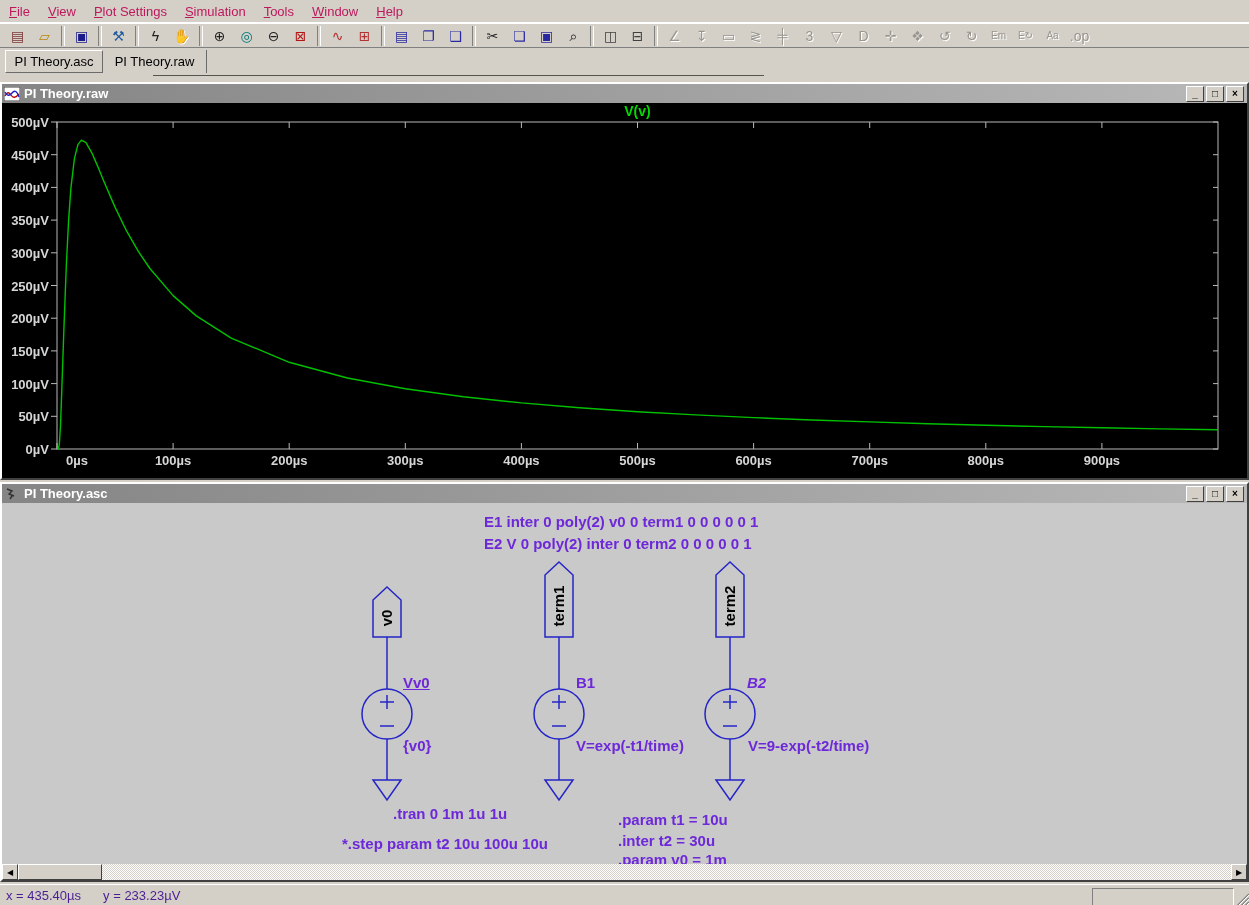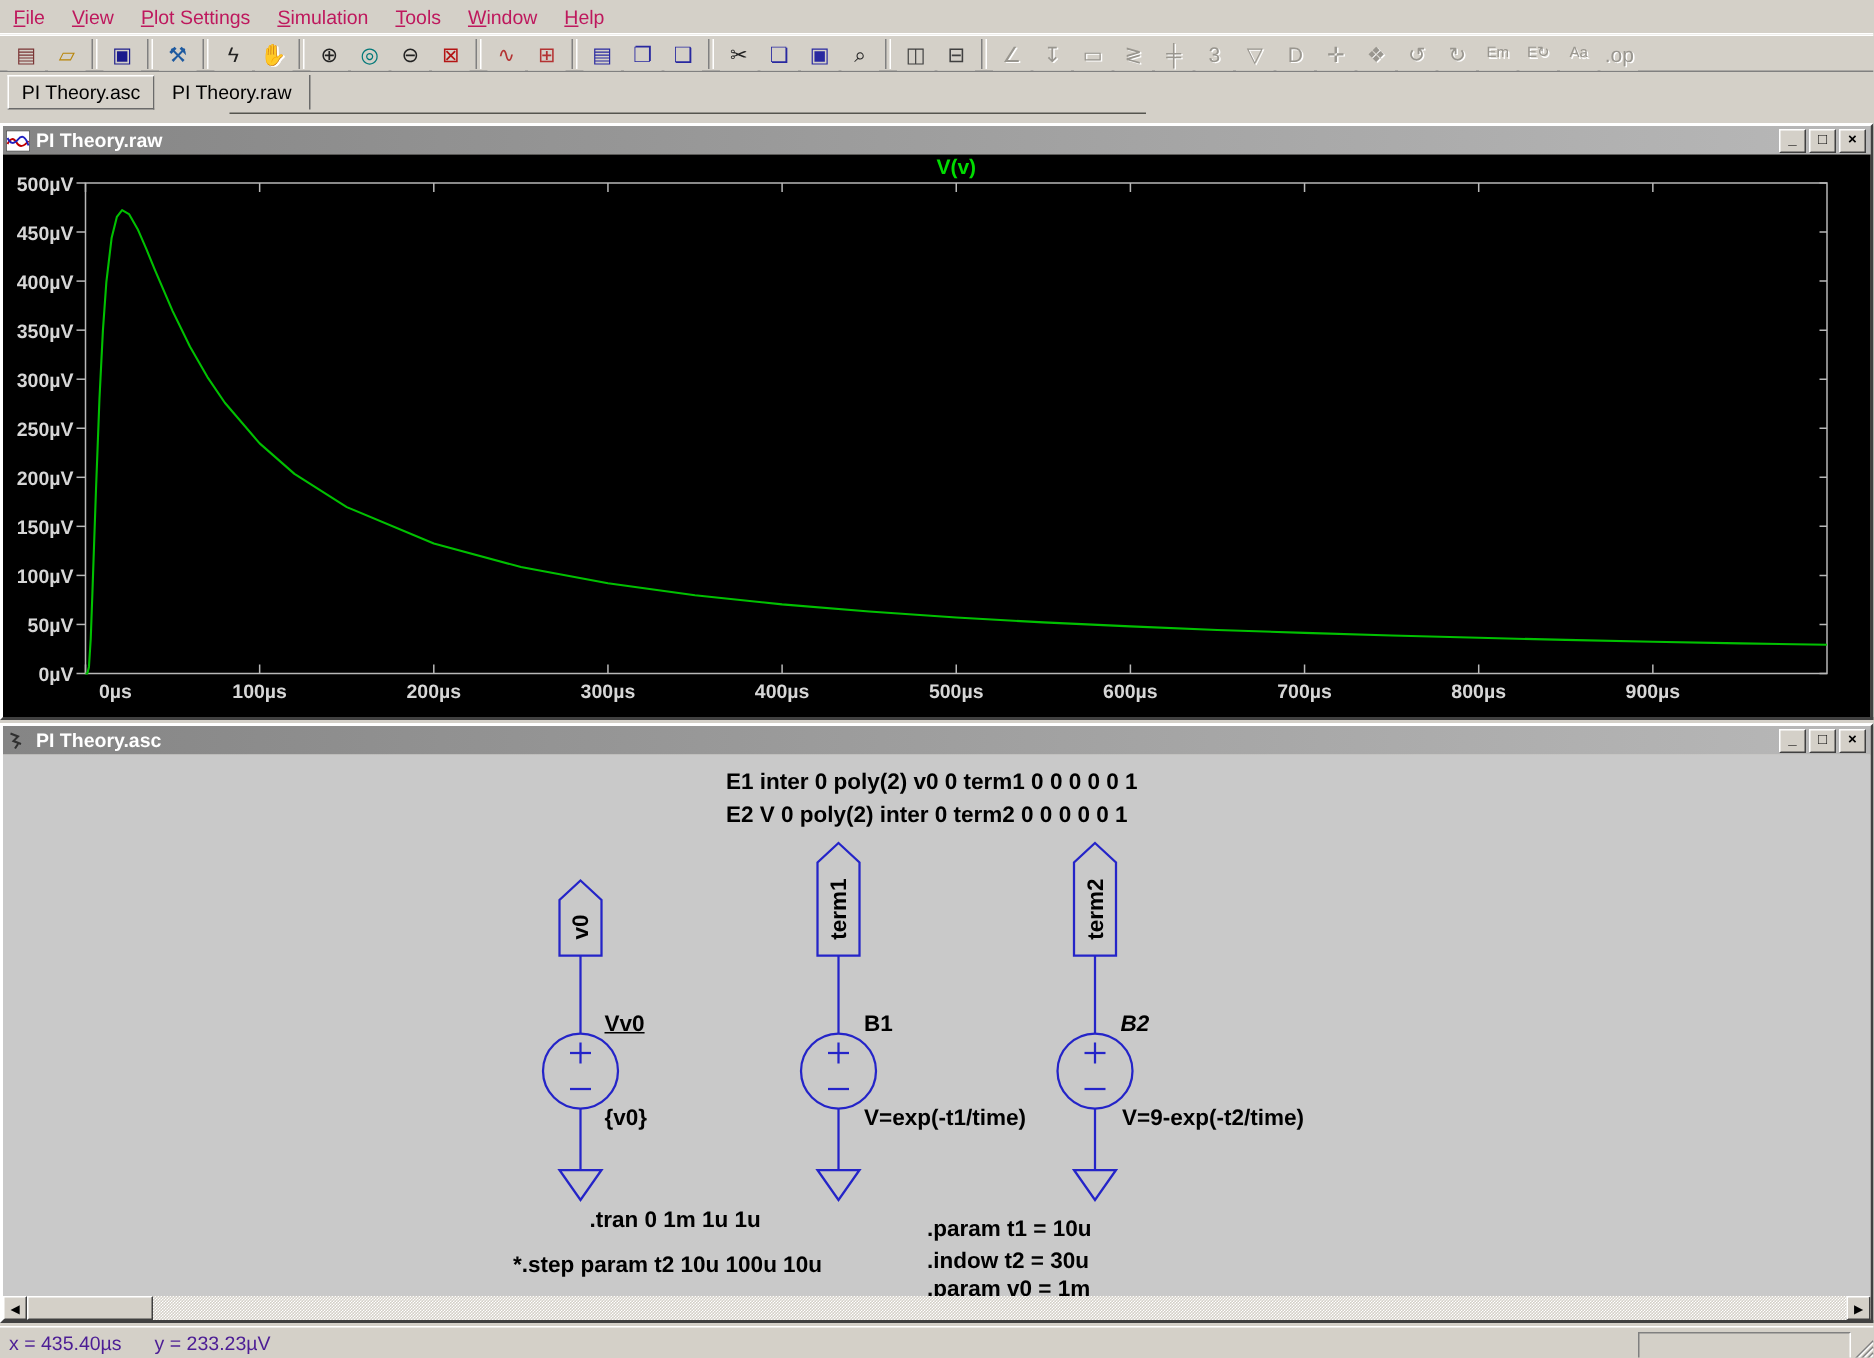--- a/index.html
+++ b/index.html
@@ -49,21 +49,21 @@
   #wave-win{top:82px;height:398px;}
   .plot-area{position:relative;width:1245px;height:375px;background:#000000;overflow:hidden;}
   #plot-svg{position:absolute;left:0;top:0;}
   .legend{position:absolute;left:55px;top:0;width:1161px;text-align:center;
           font-weight:bold;font-size:14px;}
 
   
   #sch-win{top:482px;height:400px;}
   .sch-canvas{position:relative;width:1245px;height:361px;background:#c9c9c9;overflow:hidden;}
   #sch-svg{position:absolute;left:0;top:0;}
-  .sch-text{position:absolute;font-weight:bold;font-size:15px;color:#000000;white-space:nowrap;}
+  .sch-text{position:absolute;font-weight:bold;font-size:15px;color:#6d28d9;white-space:nowrap;}
 
   
   .hscroll{position:relative;width:1245px;height:16px;
            background-image:linear-gradient(45deg,#ffffff 25%,transparent 25%,transparent 75%,#ffffff 75%),
                             linear-gradient(45deg,#ffffff 25%,transparent 25%,transparent 75%,#ffffff 75%);
            background-color:#d4d0c8;background-size:2px 2px;background-position:0 0,1px 1px;}
   .sb-btn{position:absolute;top:0;width:16px;height:16px;background:#d4d0c8;
           border:1px solid;border-color:#ffffff #404040 #404040 #ffffff;
           display:flex;align-items:center;justify-content:center;font-size:8px;color:#000;box-sizing:border-box;}
   .sb-thumb{position:absolute;top:0;height:16px;background:#d4d0c8;
@@ -315,21 +315,21 @@
       <div class="sch-text" style="left:401px;top:171px;text-decoration:underline;">Vv0</div>
       <div class="sch-text" style="left:401px;top:234px;">{v0}</div>
       <div class="sch-text" style="left:574px;top:171px;">B1</div>
       <div class="sch-text" style="left:574px;top:234px;">V=exp(-t1/time)</div>
       <div class="sch-text" style="left:745px;top:171px;font-style:italic;">B2</div>
       <div class="sch-text" style="left:746px;top:234px;">V=9-exp(-t2/time)</div>
 
       <div class="sch-text" style="left:391px;top:302px;">.tran 0 1m 1u 1u</div>
       <div class="sch-text" style="left:340px;top:332px;">*.step param t2 10u 100u 10u</div>
       <div class="sch-text" style="left:616px;top:308px;">.param t1 = 10u</div>
-      <div class="sch-text" style="left:616px;top:329px;">.indow t2 = 30u</div>
+      <div class="sch-text" style="left:616px;top:329px;">.inter t2 = 30u</div>
       <div class="sch-text" style="left:616px;top:348px;">.param v0 = 1m</div>
     </div>
 
     <div class="hscroll">
       <div class="sb-btn" style="left:0;">◀</div>
       <div class="sb-thumb" style="left:16px;width:84px;"></div>
       <div class="sb-btn" style="right:0;">▶</div>
     </div>
   </div>
 

